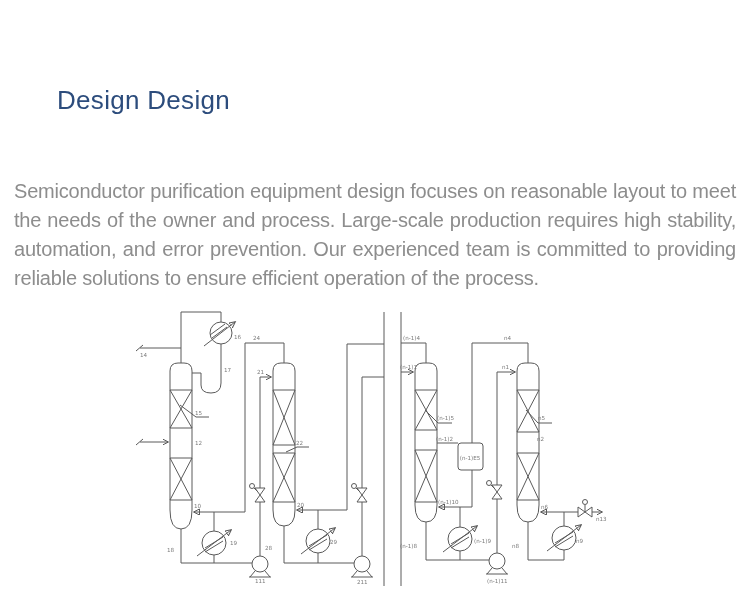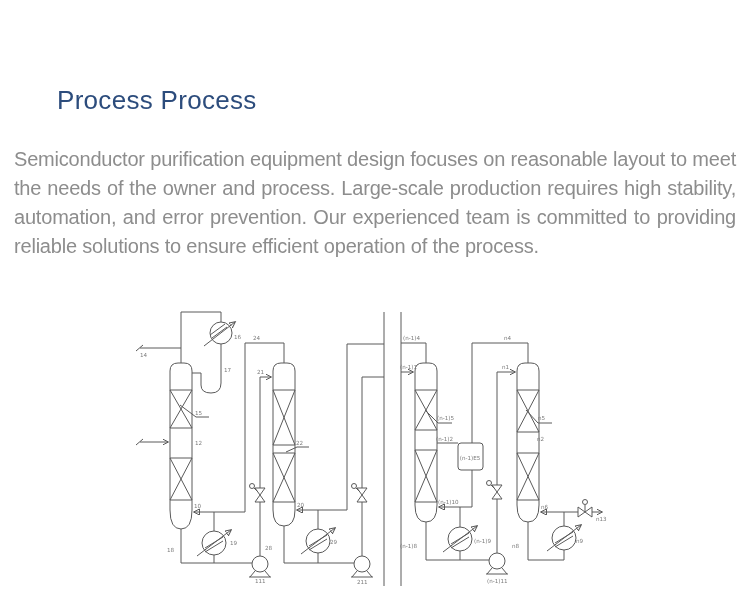--- a/index.html
+++ b/index.html
@@ -9,40 +9,40 @@
     font-family:"Liberation Sans", sans-serif;
     position:relative;
     overflow:hidden;
   }
   .page-title {
     position:absolute; left:57px; top:85px;
     font-size:26px; font-weight:400; letter-spacing:.3px;
     color:#2c4c7c; margin:0;
   }
   .intro-paragraph {
-    position:absolute; left:14px; right:14px; top:145px;
+    position:absolute; left:14px; right:14px; top:177px;
     font-size:20px; line-height:29px; letter-spacing:-0.2px;
     color:#8d8d8d; text-align:justify; margin:0;
   }
   .pfd {
     position:absolute; left:0; top:305px;
   }
   .pfd path, .pfd line, .pfd circle, .pfd rect {
     stroke:#5a5a5a; stroke-width:1; fill:none;
   }
   .pfd .eq { fill:#ffffff; }
   .pfd text {
     font-family:"DejaVu Sans", sans-serif;
     font-size:5.6px; fill:#7a7a7a; stroke:none;
   }
 </style>
 </head>
 <body>
 
-<h1 class="page-title">Process Process</h1>
+<h1 class="page-title">Design Design</h1>
 
 <p class="intro-paragraph">Semiconductor purification equipment design focuses on reasonable layout to meet the needs of the owner and process. Large-scale production requires high stability, automation, and error prevention. Our experienced team is committed to providing reliable solutions to ensure efficient operation of the process.</p>
 
 <svg class="pfd" width="750" height="295" viewBox="0 0 750 295" xmlns="http://www.w3.org/2000/svg">
   <defs>
     <marker id="ah" markerUnits="userSpaceOnUse" markerWidth="7" markerHeight="7" refX="5.5" refY="3" orient="auto">
       <path d="M0,0 L6,3 L0,6 Z" fill="#5a5a5a" stroke="none"></path>
     </marker>
   </defs>
 

